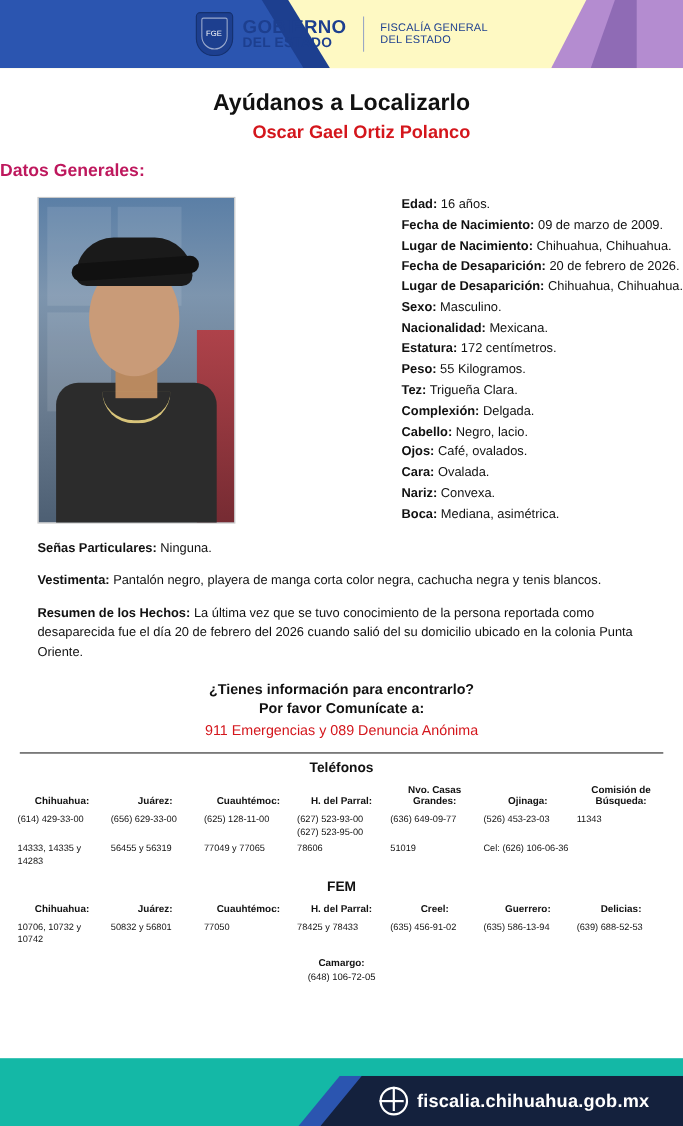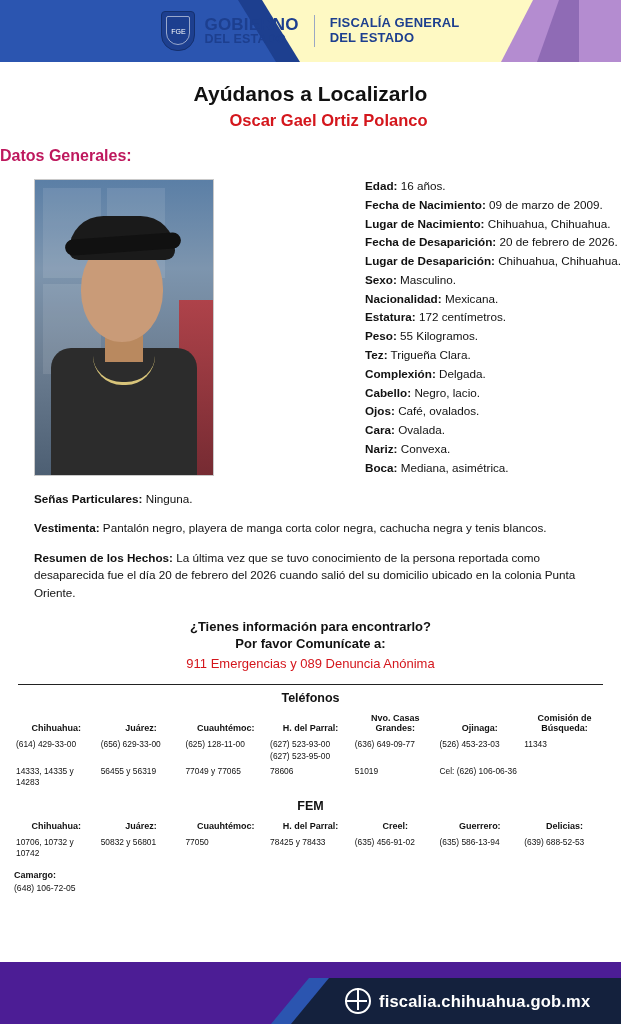--- a/index.html
+++ b/index.html
@@ -95,22 +95,22 @@
     letter-spacing: .2px;
   }
   .hdr-sep {
     width: 1px;
     height: 32px;
     background: #9aa7c4;
     margin: 0 6px;
   }
   .fiscalia-text {
     line-height: 1.15;
-    font-size: 13px;
-    font-weight: bold;
+    font-size: 10px;
+    font-weight: normal;
     color: #1d3f8f;
     letter-spacing: .2px;
   }
 
   
   .title-main {
     text-align: center;
     font-size: 21px;
     font-weight: bold;
     color: #111;
@@ -270,33 +270,33 @@
     padding: 2px 2px;
     line-height: 1.35;
   }
   .fem-title {
     text-align: center;
     font-weight: bold;
     font-size: 12.5px;
     margin-top: 8px;
   }
   .camargo {
-    text-align: left;
+    text-align: center;
     font-size: 8.6px;
     margin-top: 8px;
     line-height: 1.45;
   }
   .camargo b { font-weight: bold; font-size: 9px; }
 
   
   .footer {
     position: absolute;
     left: 0; right: 0; bottom: 0;
     height: 62px;
-    background: #4c1d95;
+    background: #14b8a6;
     padding-left: 36px;
   }
   .footer-bar {
     position: absolute;
     right: 0; bottom: 0;
     width: 330px; height: 46px;
     background: #14213d;
     clip-path: polygon(38px 0, 330px 0, 330px 46px, 0 46px);
     display: flex;
     align-items: center;

